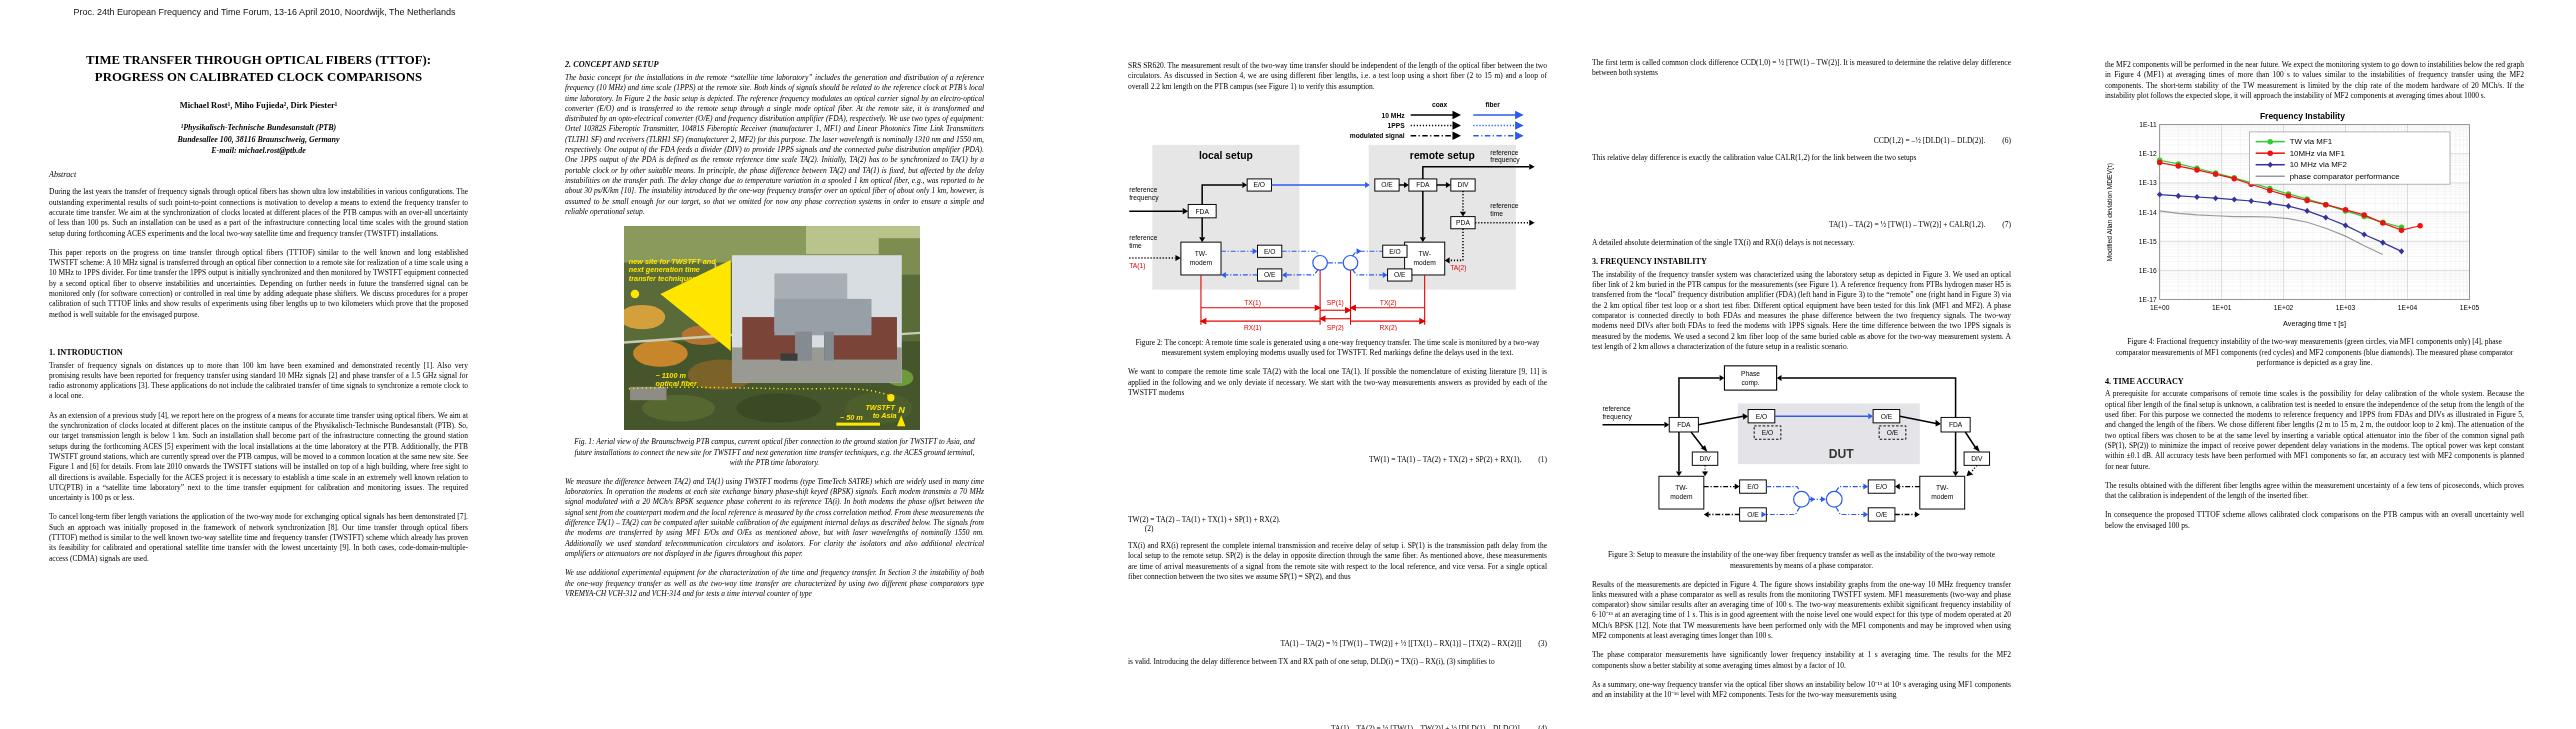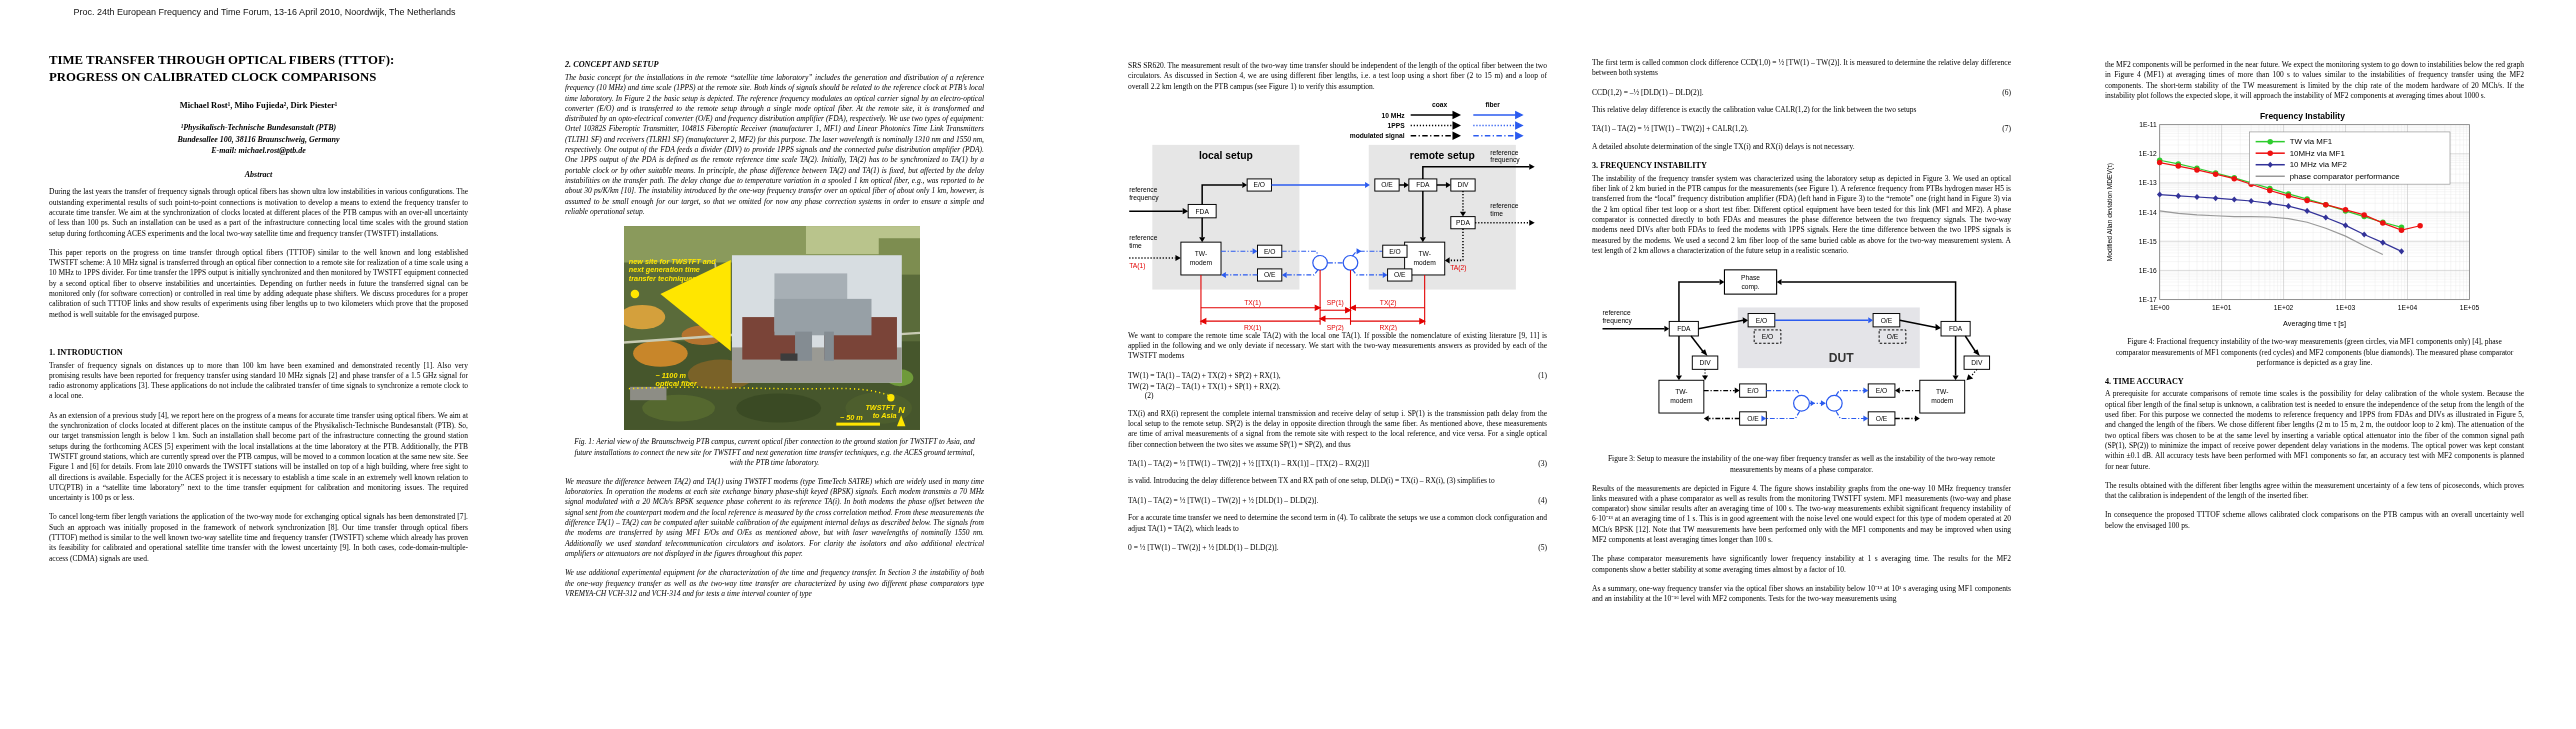--- a/index.html
+++ b/index.html
@@ -1,28 +1,28 @@
 <!DOCTYPE html>
 <html style="font-size:9.7px"><head>
 <meta charset="utf-8">
 <style>
   html,body{margin:0;padding:0;}
   body{width:2576px;height:729px;background:#ffffff;position:relative;
        font-family:"Liberation Serif", serif;color:#000;overflow:hidden;}
   .hdr{position:absolute;left:25.5px;top:7.3px;font-family:"Liberation Sans",sans-serif;
        font-size:9px;color:#111;padding-left:48px;}
   .col{position:absolute;width:419px;}
-  .ttl{font-size:12.8px;font-weight:bold;text-align:left;line-height:17px;}
+  .ttl{font-size:12.8px;font-weight:bold;text-align:center;line-height:17px;}
   .auth{font-size:8.5px;font-weight:bold;text-align:center;margin-top:14px;}
   .affil{font-size:8px;font-style:italic;font-weight:bold;text-align:center;margin-top:12px;line-height:11.5px;}
-  .abshead{font-size:8px;font-style:italic;font-weight:bold;text-align:center;margin:13.4px 0 8.5px 0;}
+  .abshead{font-size:8px;font-style:italic;font-weight:normal;text-align:left;margin:13.4px 0 8.5px 0;}
   .sechead{font-size:8.2px;font-weight:bold;margin:2.4px 0 3.6px 0;}
   p.body{font-size:7.5px;line-height:10.3px;text-align:justify;margin:0 0 9px 0;}
   .eq{display:flex;align-items:baseline;font-size:7.5px;margin:2.4px 0 8.5px 0;}
-  .eq .eb{flex:1;text-align:left;}
+  .eq .eb{flex:1;text-align:right;margin-top:48px;}
   .eq .en{width:25.5px;text-align:right;}
   .cap{font-size:7.5px;line-height:10.3px;text-align:center;margin:7.3px 6px 8.5px 6px;}
   svg{display:block;}
   .figtxt{font-family:"Liberation Sans",sans-serif;}
 </style>
 </head>
 <body>
 
 <div class="hdr">Proc. 24th European Frequency and Time Forum, 13-16 April 2010, Noordwijk, The Netherlands</div>
 
@@ -244,20 +244,21 @@
       <g fill="#e20000">
         <text x="205" y="335" text-anchor="middle">TX(1)</text>
         <text x="205" y="376" text-anchor="middle">RX(1)</text>
         <text x="341" y="335" text-anchor="middle">SP(1)</text>
         <text x="341" y="376" text-anchor="middle">SP(2)</text>
         <text x="428" y="335" text-anchor="middle">TX(2)</text>
         <text x="428" y="376" text-anchor="middle">RX(2)</text>
       </g>
     </g>
   </svg>
+  <p class="cap">Figure 2: The concept: A remote time scale is generated using a one-way frequency transfer. The time scale is monitored by a two-way measurement system employing modems usually used for TWSTFT. Red markings define the delays used in the text.</p>
 
   <p class="body">We want to compare the remote time scale TA(2) with the local one TA(1). If possible the nomenclature of existing literature [9, 11] is applied in the following and we only deviate if necessary. We start with the two-way measurements answers as provided by each of the TWSTFT modems</p>
   <div class="eq">
       <span class="eb">TW(1) = TA(1) – TA(2) + TX(2) + SP(2) + RX(1),</span>
       <span class="en">(1)</span>
     </div>
   <div class="eq" style="margin-top:-6px;flex-direction:column;">
       <span class="eb">TW(2) = TA(2) – TA(1) + TX(1) + SP(1) + RX(2).</span>
       <span class="en">(2)</span>
     </div>

